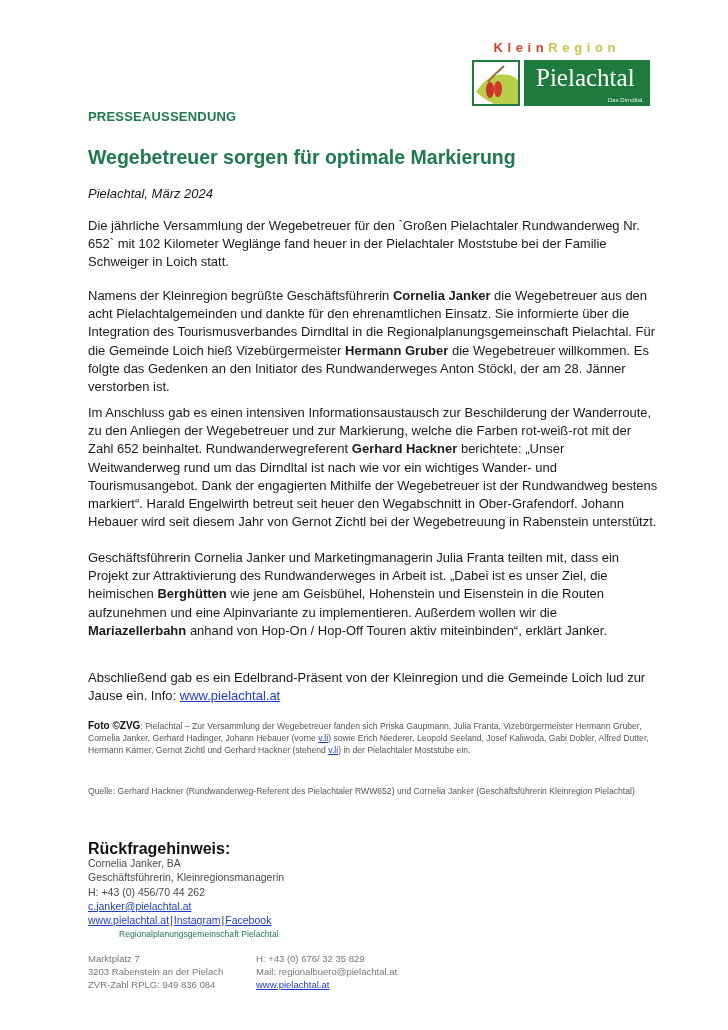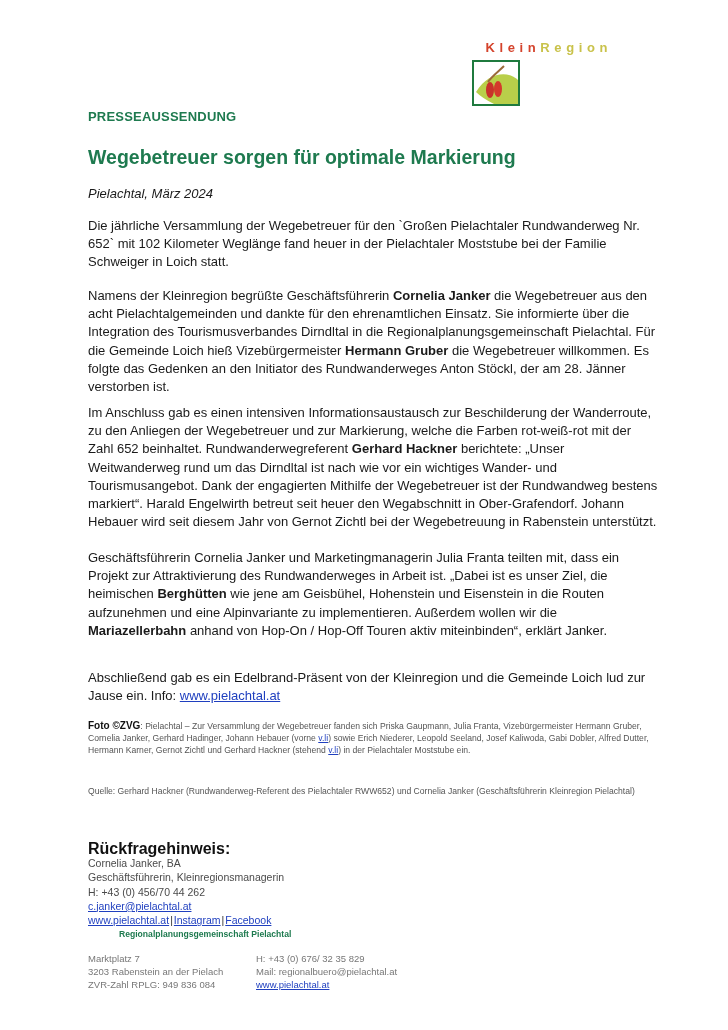--- a/index.html
+++ b/index.html
@@ -1,20 +1,20 @@
 <!DOCTYPE html>
 <html><head>
 <meta charset="utf-8">
 <style>
   html, body { margin: 0; padding: 0; background: #ffffff; }
   body { width: 728px; height: 1030px; position: relative; overflow: hidden;
          font-family: "Liberation Sans", "DejaVu Sans", sans-serif; color: #1a1a1a; }
 
   
-  .logo { position: absolute; left: 472px; top: 40px; width: 140px; height: 68px; }
+  .logo { position: absolute; left: 472px; top: 40px; width: 140px; height: 68px; padding-left: 8px; }
   .logo-top { position: absolute; right: 0; top: 0; font-size: 13px; font-weight: bold; letter-spacing: 4.6px; white-space: nowrap; }
   .logo-top .klein { color: #d4432c; }
   .logo-top .region { color: #c9c24a; }
   .logo-mark { position: absolute; left: 0; top: 20px; width: 48px; height: 46px; border: 2px solid #1f7a3e; box-sizing: border-box; background: #fff; overflow: hidden; }
   .logo-box { position: absolute; left: 52px; top: 20px; width: 126px; height: 46px; background: #1f7a3e; }
   .logo-name { position: absolute; left: 12px; top: 4px; font-family: "Liberation Serif", "DejaVu Serif", serif; font-size: 25px; color: #ffffff; white-space: nowrap; }
   .logo-tag { position: absolute; right: 6px; bottom: 3px; font-size: 6px; color: #e6efe6; white-space: nowrap; }
 
   
   .kicker { position: absolute; left: 88px; top: 109px; font-size: 13px; font-weight: bold; color: #1e7a4f; letter-spacing: 0.2px; }
@@ -25,39 +25,43 @@
   .p b { font-weight: bold; }
   .link { color: #1f3fbf; text-decoration: underline; }
 
   .small { position: absolute; left: 88px; width: 570px; font-size: 8.6px; line-height: 12.2px; color: #555; margin: 0; }
   .small .lead { font-weight: bold; color: #111; font-size: 10px; }
 
   .contact { position: absolute; left: 88px; top: 826px; font-size: 10.5px; line-height: 14.2px; color: #4a4a4a; }
   .contact .h { font-weight: bold; color: #111; font-size: 16px; margin-top: 16px; }
   .contact .sep { color: #333; padding: 0 1px; }
 
-  .org { position: absolute; left: 88px; top: 929px; font-size: 8.6px; font-weight: bold; color: #1e7a4f; padding-left: 31px; }
+  .org { position: absolute; left: 88px; top: 929px; font-size: 8.6px; font-weight: normal; color: #1e7a4f; padding-left: 31px; }
   .addr { position: absolute; top: 952px; font-size: 9.5px; line-height: 13.2px; color: #777; }
   .addr.left { left: 88px; }
   .addr.right { left: 256px; }
 </style>
 </head>
 <body>
 
 <div class="logo">
   <div class="logo-top">
     <span class="klein">Klein</span><span class="region">Region</span>
   </div>
   <div class="logo-mark">
     <svg width="44" height="42" viewBox="0 0 44 42">
       <path d="M2 30 C14 10, 34 8, 44 18 L44 42 L20 42 C12 38, 6 34, 2 30 Z" fill="#b9cf4a"></path>
       <path d="M30 4 C24 10, 18 14, 14 20" stroke="#9b6a3a" stroke-width="2" fill="none"></path>
       <ellipse cx="16" cy="28" rx="4" ry="8" fill="#c8322a"></ellipse>
       <ellipse cx="24" cy="27" rx="4" ry="8" fill="#d43a2c"></ellipse>
     </svg>
+  </div>
+  <div class="logo-box">
+    <span class="logo-name">Pielachtal</span>
+    <span class="logo-tag">Das Dirndltal.</span>
   </div>
 </div>
 
 <div class="kicker">PRESSEAUSSENDUNG</div>
 <div class="title">Wegebetreuer sorgen für optimale Markierung</div>
 <div class="dateline">Pielachtal, März 2024</div>
 
 <p class="p" style="top:217px">Die jährliche Versammlung der Wegebetreuer für den `Großen Pielachtaler Rundwanderweg Nr. 652` mit 102 Kilometer Weglänge fand heuer in der Pielachtaler Moststube bei der Familie Schweiger in Loich statt.</p>
 
 <p class="p" style="top:287px">

